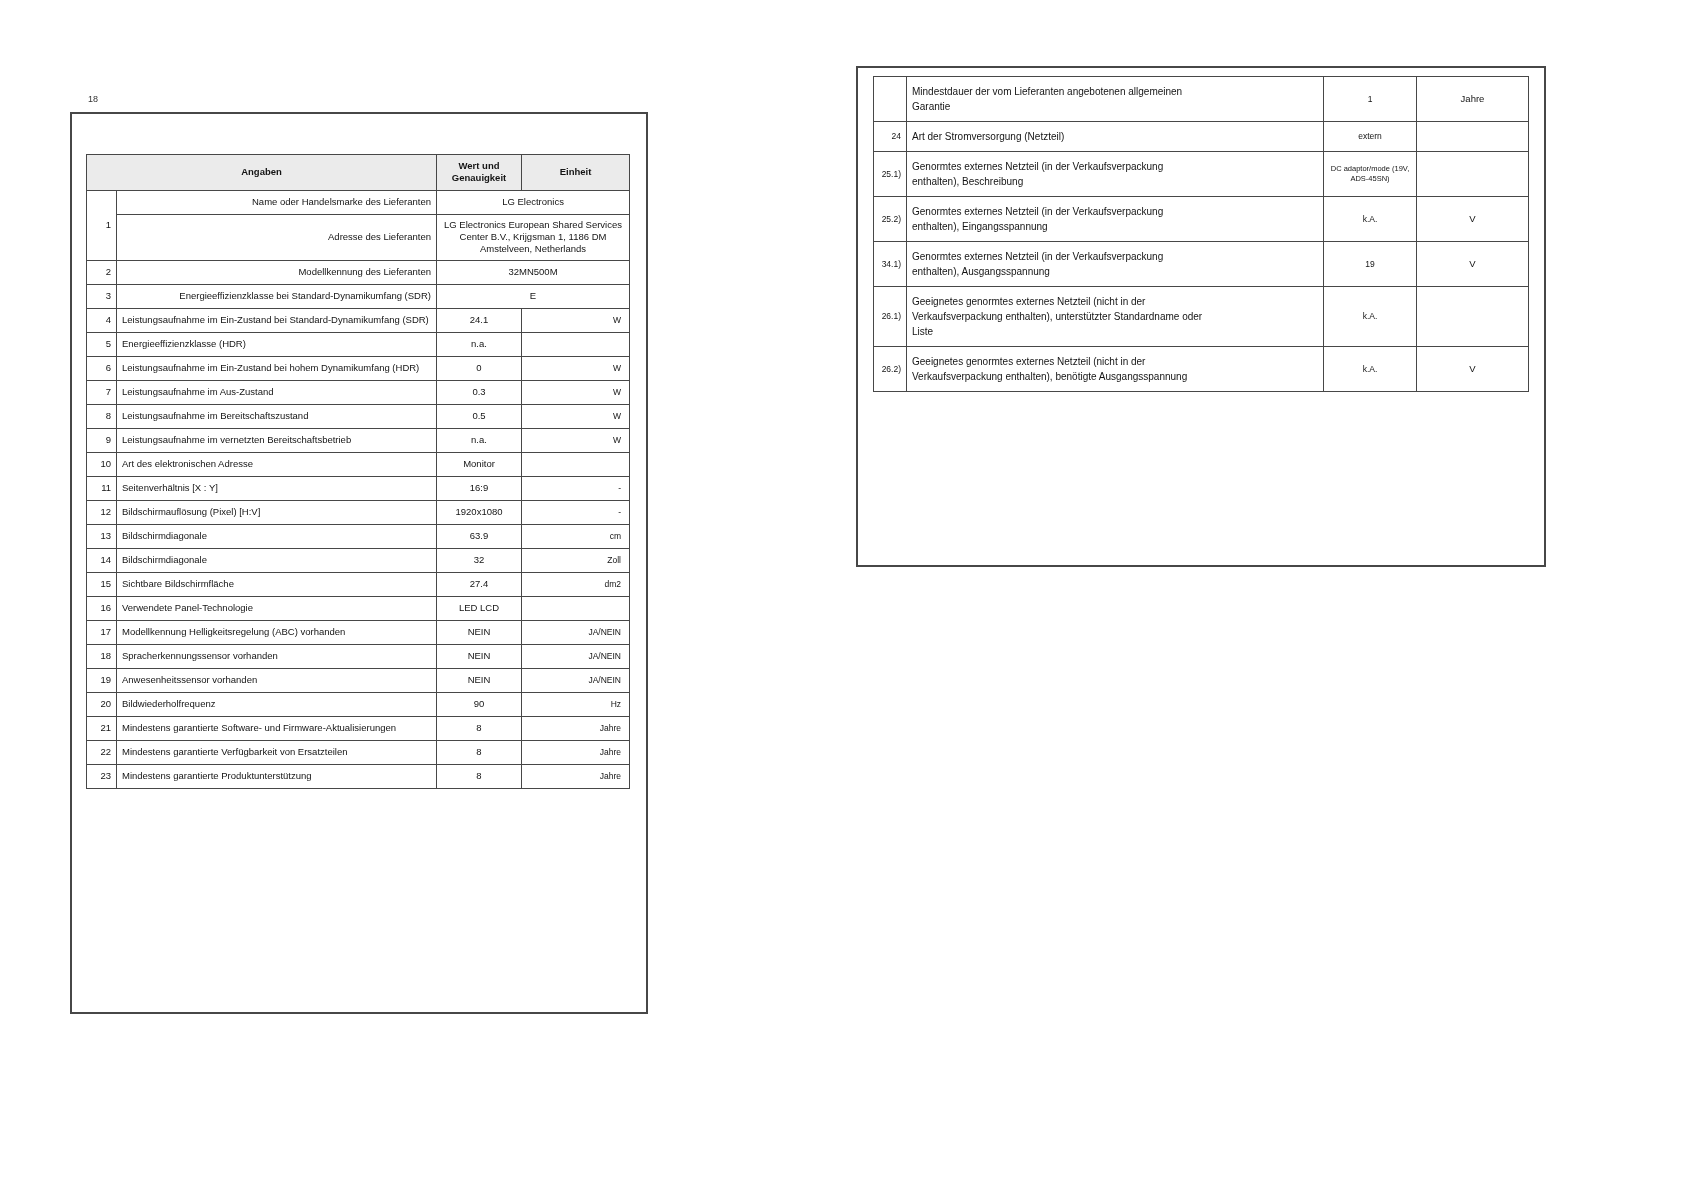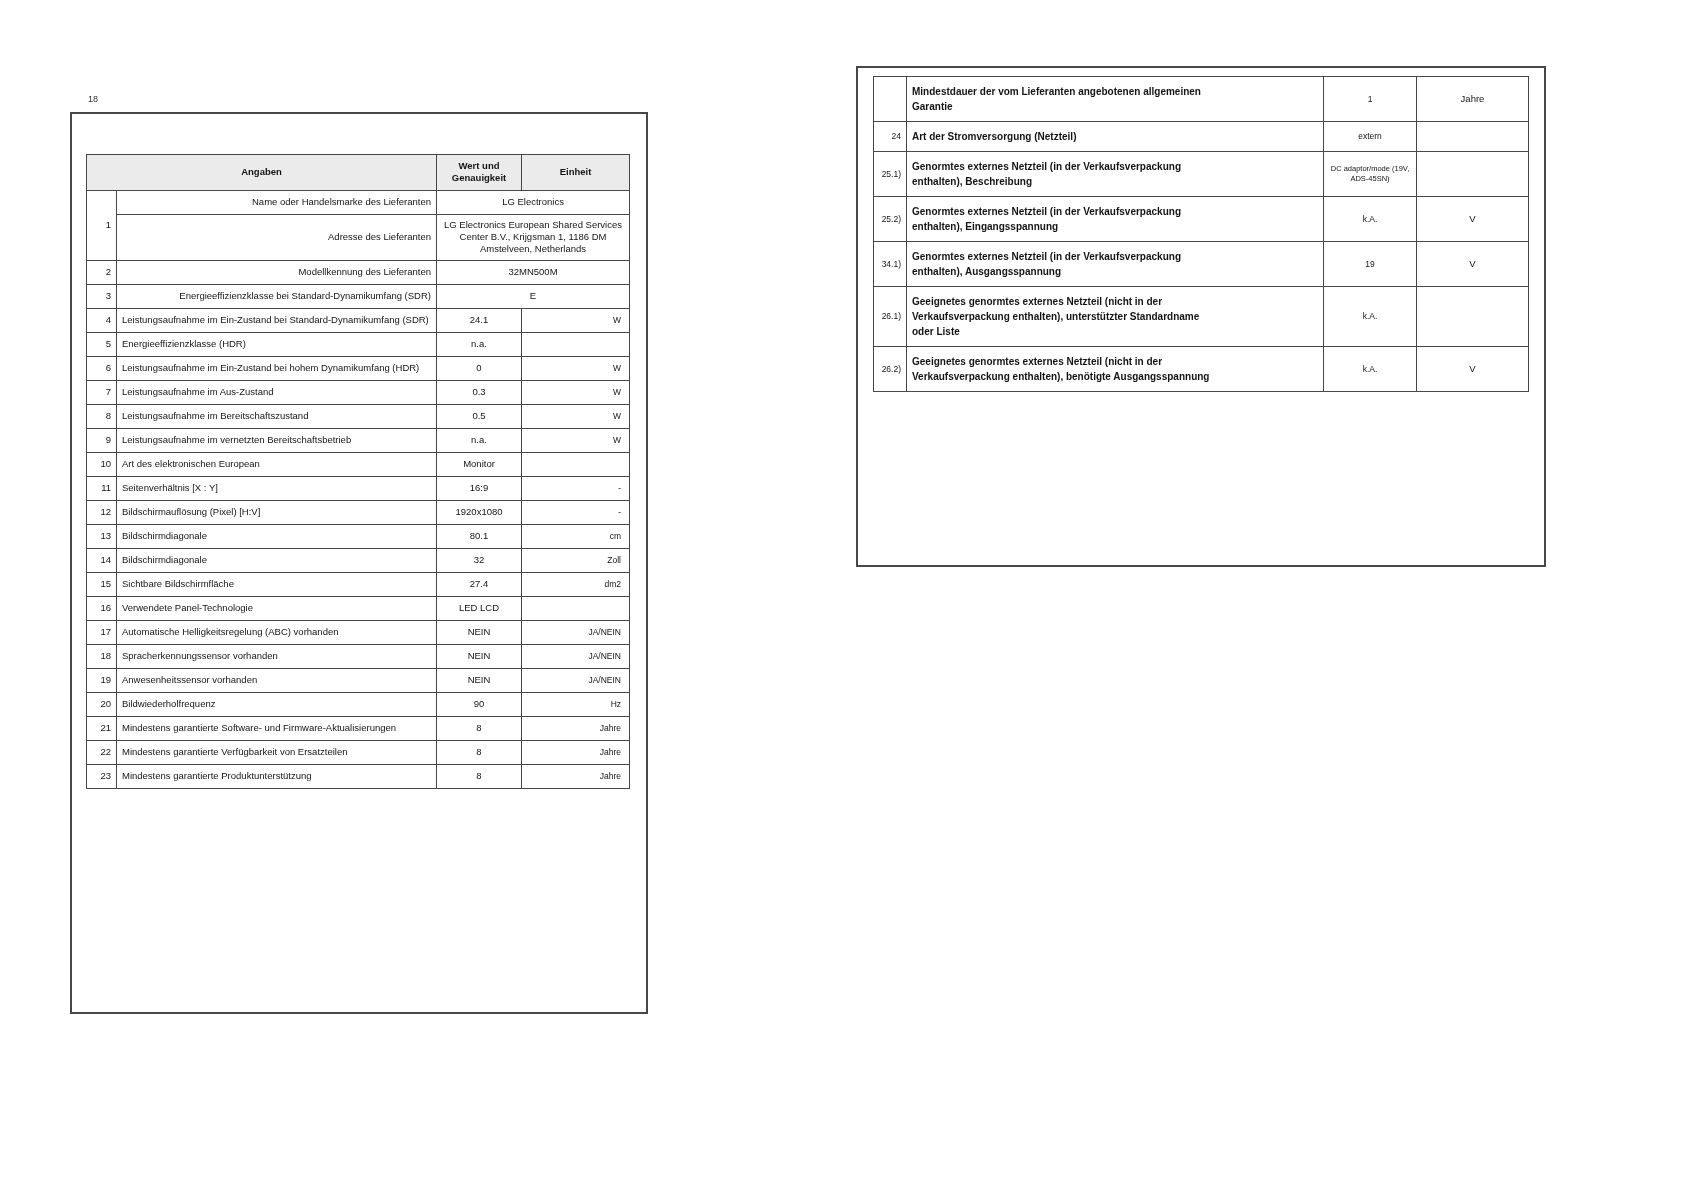--- a/index.html
+++ b/index.html
@@ -36,21 +36,21 @@
     text-align:center;padding:5px 2px;line-height:1.3;
   }
   #table-left td{font-size:9.5px;padding:4px 5px;height:15px;line-height:1.3;}
   td.num{text-align:right;font-size:8.5px;padding:2px 1px;}
   td.label{text-align:left;}
   td.label.c{text-align:right;padding:4px 32px;}
   td.value{text-align:center;font-size:8.5px;}
   td.value.addr{padding:8px 18px;line-height:1.5;font-size:8.5px;}
   #table-left td.unit{text-align:right;padding-right:8px;font-size:8.5px;}
   #table-right td{font-size:10px;padding:7px 5px;line-height:1.5;}
-  #table-right td.label{padding:7px 110px 7px 5px;font-weight:bold;}
+  #table-right td.label{padding:7px 110px 7px 5px;}
   #table-right td.num{font-size:8.5px;}
   #table-right td.value{font-size:8.5px;}
   #table-right td.value.sm{font-size:7.5px;line-height:1.35;padding:3px 6px;}
   #table-right td.unit{text-align:center;font-size:9.5px;}
 </style>
 </head>
 <body>
 
 <div class="page-number">18</div>
 
@@ -120,40 +120,40 @@
           <td class="unit">W</td>
         </tr>
         <tr>
           <td class="num">9</td>
           <td class="label">Leistungsaufnahme im vernetzten Bereitschaftsbetrieb</td>
           <td class="value">n.a.</td>
           <td class="unit">W</td>
         </tr>
         <tr>
           <td class="num">10</td>
-          <td class="label">Art des elektronischen European</td>
+          <td class="label">Art des elektronischen Adresse</td>
           <td class="value">Monitor</td>
           <td class="unit"></td>
         </tr>
         <tr>
           <td class="num">11</td>
           <td class="label">Seitenverhältnis [X : Y]</td>
           <td class="value">16:9</td>
           <td class="unit">-</td>
         </tr>
         <tr>
           <td class="num">12</td>
           <td class="label">Bildschirmauflösung (Pixel) [H:V]</td>
           <td class="value">1920x1080</td>
           <td class="unit">-</td>
         </tr>
         <tr>
           <td class="num">13</td>
           <td class="label">Bildschirmdiagonale</td>
-          <td class="value">80.1</td>
+          <td class="value">63.9</td>
           <td class="unit">cm</td>
         </tr>
         <tr>
           <td class="num">14</td>
           <td class="label">Bildschirmdiagonale</td>
           <td class="value">32</td>
           <td class="unit">Zoll</td>
         </tr>
         <tr>
           <td class="num">15</td>
@@ -162,21 +162,21 @@
           <td class="unit">dm2</td>
         </tr>
         <tr>
           <td class="num">16</td>
           <td class="label">Verwendete Panel-Technologie</td>
           <td class="value">LED LCD</td>
           <td class="unit"></td>
         </tr>
         <tr>
           <td class="num">17</td>
-          <td class="label">Automatische Helligkeitsregelung (ABC) vorhanden</td>
+          <td class="label">Modellkennung Helligkeitsregelung (ABC) vorhanden</td>
           <td class="value">NEIN</td>
           <td class="unit">JA/NEIN</td>
         </tr>
         <tr>
           <td class="num">18</td>
           <td class="label">Spracherkennungssensor vorhanden</td>
           <td class="value">NEIN</td>
           <td class="unit">JA/NEIN</td>
         </tr>
         <tr>

